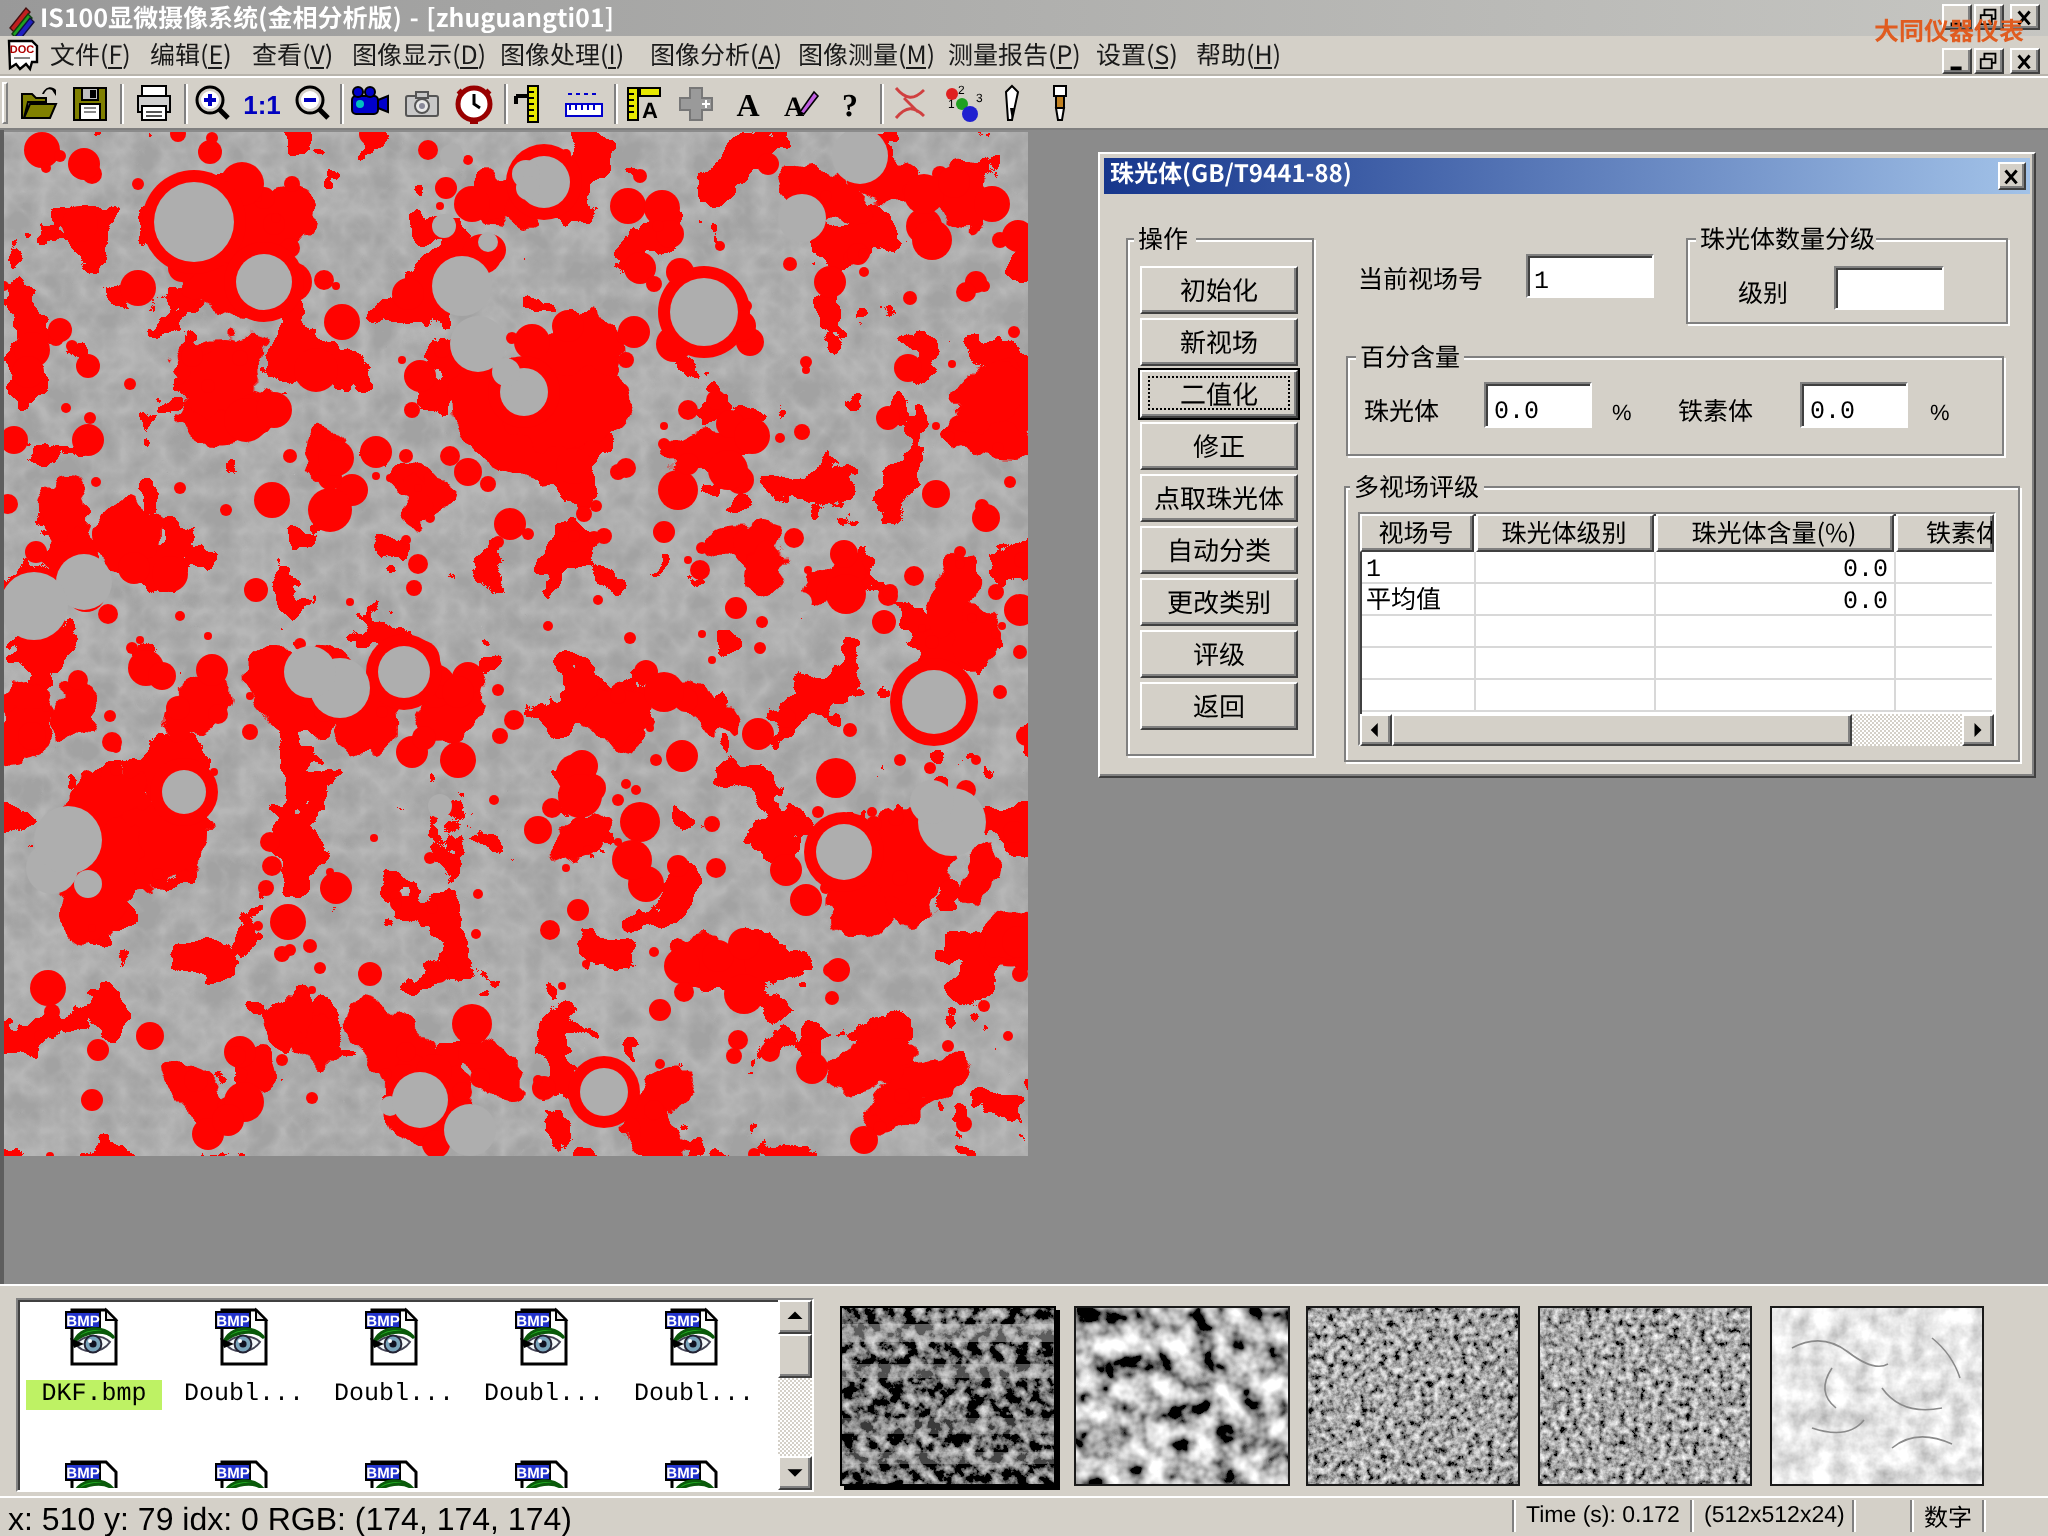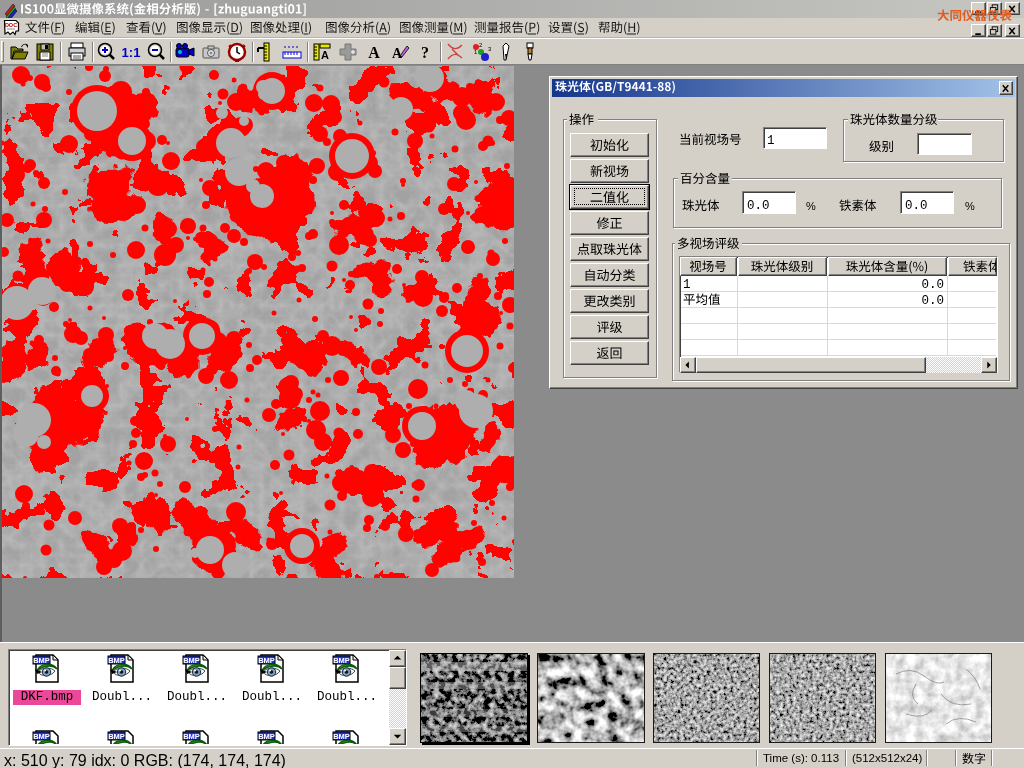--- a/index.html
+++ b/index.html
@@ -784,21 +784,21 @@
 <path d="M22 2 L22 7 L27 7 Z" fill="#e8e8e8" stroke="#000" stroke-width="1"></path>
 <rect x="2" y="3" width="17" height="8" fill="#2233cc" stroke="#000"></rect>
 <text x="10.5" y="10" font-family="Liberation Sans" font-size="7.5" font-weight="bold" fill="#fff" text-anchor="middle">BMP</text>
 <path d="M6 18 C9 10, 21 9, 26 16 C21 11, 11 13, 6 18 Z" fill="#22aa22" stroke="#0a5a0a" stroke-width="1.5"></path>
 <path d="M7 19 C11 14, 20 14, 24 18 C20 24, 10 24, 7 19 Z" fill="#f4f8fa" stroke="#445"></path>
 <circle cx="15.5" cy="19" r="4.2" fill="#7aa4bc" stroke="#223"></circle>
 <circle cx="15.5" cy="19" r="1.8" fill="#112"></circle>
 <circle cx="14" cy="17.5" r="1" fill="#fff"></circle>
 <path d="M4 16 L11 19 L6 21 Z" fill="#000"></path>
 </svg>
-<div class="abs" style="left:13px;top:690px;width:68px;height:15px;background:#ec4899;font-family:'Liberation Mono',monospace;font-size:12.5px;text-align:center;color:#000">DKF.bmp</div>
+<div class="abs" style="left:13px;top:690px;width:68px;height:15px;background:#bef264;font-family:'Liberation Mono',monospace;font-size:12.5px;text-align:center;color:#000">DKF.bmp</div>
 <div class="abs" style="left:88px;top:690px;width:68px;height:15px;font-family:'Liberation Mono',monospace;font-size:12.5px;text-align:center;color:#000">Doubl...</div>
 <div class="abs" style="left:163px;top:690px;width:68px;height:15px;font-family:'Liberation Mono',monospace;font-size:12.5px;text-align:center;color:#000">Doubl...</div>
 <div class="abs" style="left:238px;top:690px;width:68px;height:15px;font-family:'Liberation Mono',monospace;font-size:12.5px;text-align:center;color:#000">Doubl...</div>
 <div class="abs" style="left:313px;top:690px;width:68px;height:15px;font-family:'Liberation Mono',monospace;font-size:12.5px;text-align:center;color:#000">Doubl...</div>
 <div class="abs" style="left:10px;top:727px;width:378px;height:17px;overflow:hidden">
 <svg width="32" height="32" viewBox="0 0 32 32" style="position:absolute;left:21px;top:2px">
       <path d="M5 2 L22 2 L27 7 L27 29 L5 29 Z" fill="#fff" stroke="#000" stroke-width="1.5"></path>
       <rect x="2" y="3" width="17" height="8" fill="#2233cc" stroke="#000"></rect>
       <text x="10.5" y="10" font-family="Liberation Sans" font-size="7.5" font-weight="bold" fill="#fff" text-anchor="middle">BMP</text>
       <path d="M6 18 C9 10, 21 9, 26 16 C21 11, 11 13, 6 18 Z" fill="#22aa22" stroke="#0a5a0a" stroke-width="1.5"></path>
@@ -886,21 +886,21 @@
       <path d="M80 15 q10 8 14 20"></path>
     </g>
 </svg>
 <div class="abs" style="left:0;top:748px;width:1024px;height:20px;background:#d4d0c8;border-top:1px solid #fff"></div>
 <div class="abs" style="left:756px;top:750px;width:2px;height:16px;border-left:1px solid #808080;border-right:1px solid #fff"></div>
 <div class="abs" style="left:845px;top:750px;width:2px;height:16px;border-left:1px solid #808080;border-right:1px solid #fff"></div>
 <div class="abs" style="left:926px;top:750px;width:2px;height:16px;border-left:1px solid #808080;border-right:1px solid #fff"></div>
 <div class="abs" style="left:955px;top:750px;width:2px;height:16px;border-left:1px solid #808080;border-right:1px solid #fff"></div>
 <div class="abs" style="left:991px;top:750px;width:2px;height:16px;border-left:1px solid #808080;border-right:1px solid #fff"></div>
 <div style="font-size:16px;color:#000;top:752px;position:absolute;left:4px">x: 510 y: 79  idx: 0  RGB: (174, 174, 174)</div>
-<div style="font-size:11.5px;color:#000;top:752px;position:absolute;left:763px">Time (s): 0.113</div>
+<div style="font-size:11.5px;color:#000;top:752px;position:absolute;left:763px">Time (s): 0.172</div>
 <div style="font-size:11.5px;color:#000;top:752px;position:absolute;left:852px">(512x512x24)</div>
 <svg class="abs" width="1024" height="768" style="left:0;top:0;pointer-events:none">
     <path d="M21.1 13.5H23V4.2H21.1Z M28 13.7C30.2 13.7 31.4 12.4 31.4 10.9C31.4 9.5 30.7 8.8 29.6 8.3L28.4 7.9C27.6 7.5 26.9 7.3 26.9 6.6C26.9 6 27.4 5.7 28.2 5.7C29 5.7 29.6 5.9 30.2 6.4L31.1 5.3C30.4 4.5 29.3 4.1 28.2 4.1C26.4 4.1 25 5.2 25 6.8C25 8.1 26 8.8 26.9 9.2L28.1 9.8C29 10.1 29.5 10.3 29.5 11C29.5 11.7 29 12.1 28.1 12.1C27.2 12.1 26.4 11.7 25.7 11.1L24.6 12.3C25.6 13.2 26.8 13.7 28 13.7Z M33 13.5H38.5V12H36.8V4.2H35.4C34.8 4.6 34.2 4.8 33.3 5V6.2H35V12H33Z M43 13.7C44.9 13.7 46.1 12 46.1 8.8C46.1 5.6 44.9 4.1 43 4.1C41.1 4.1 39.8 5.6 39.8 8.8C39.8 12 41.1 13.7 43 13.7ZM43 12.2C42.2 12.2 41.6 11.4 41.6 8.8C41.6 6.2 42.2 5.5 43 5.5C43.8 5.5 44.4 6.2 44.4 8.8C44.4 11.4 43.8 12.2 43 12.2Z M50.4 13.7C52.2 13.7 53.5 12 53.5 8.8C53.5 5.6 52.2 4.1 50.4 4.1C48.5 4.1 47.2 5.6 47.2 8.8C47.2 12 48.5 13.7 50.4 13.7ZM50.4 12.2C49.6 12.2 49 11.4 49 8.8C49 6.2 49.6 5.5 50.4 5.5C51.2 5.5 51.8 6.2 51.8 8.8C51.8 11.4 51.2 12.2 50.4 12.2Z M57.5 6.5H63V7.4H57.5ZM57.5 4.6H63V5.4H57.5ZM56 3.4V8.5H64.6V3.4ZM64.1 9.1C63.8 9.9 63.1 10.9 62.6 11.6L63.8 12.1C64.3 11.5 64.9 10.6 65.4 9.7ZM55.3 9.7C55.8 10.5 56.3 11.6 56.5 12.2L57.7 11.6C57.5 11 56.9 10 56.5 9.2ZM61 8.9V12.6H59.5V8.9H58.1V12.6H54.4V14.1H66.2V12.6H62.4V8.9Z M68.9 2.9C68.4 3.6 67.6 4.7 66.8 5.3C67 5.5 67.4 6.1 67.5 6.4C68.5 5.6 69.5 4.5 70.2 3.4ZM70.6 9.4V10.9C70.6 11.7 70.5 12.7 69.8 13.5C70 13.7 70.5 14.2 70.7 14.5C71.6 13.5 71.9 12 71.9 10.9V10.6H72.8V11.5C72.8 12 72.6 12.2 72.4 12.4C72.6 12.6 72.9 13.2 72.9 13.6C73.1 13.3 73.5 13 75.1 12C75 11.7 74.9 11.3 74.8 10.9L74 11.4V9.4ZM76 6.6H77C76.8 7.7 76.7 8.7 76.4 9.6C76.2 8.8 76 7.9 75.9 7ZM70.1 7.7V9H74.3V8.6C74.5 8.8 74.7 9.1 74.8 9.3L75.1 8.8C75.3 9.7 75.5 10.6 75.7 11.3C75.2 12.2 74.5 13 73.6 13.6C73.9 13.8 74.3 14.4 74.5 14.7C75.2 14.1 75.8 13.5 76.4 12.8C76.8 13.5 77.3 14.1 77.9 14.6C78.1 14.2 78.5 13.6 78.8 13.4C78.1 12.9 77.5 12.2 77.1 11.4C77.7 10.1 78 8.5 78.2 6.6H78.7V5.3H76.3C76.5 4.6 76.6 3.9 76.7 3.1L75.3 2.9C75.1 4.7 74.8 6.5 74.1 7.7ZM69.1 5.5C68.5 6.8 67.6 8 66.7 8.9C66.9 9.2 67.3 9.9 67.5 10.2C67.7 10 68 9.7 68.2 9.4V14.6H69.6V7.4C69.8 7 70 6.6 70.3 6.2V7.1H74.4V3.9H73.4V5.9H72.8V2.9H71.8V5.9H71.2V3.9H70.3V5.9Z M80.8 2.9V5.2H79.5V6.5H80.8V8.7C80.2 8.9 79.8 9 79.4 9.1L79.8 10.6L80.8 10.2V13C80.8 13.2 80.7 13.2 80.6 13.2C80.4 13.2 80 13.2 79.6 13.2C79.7 13.6 79.9 14.2 79.9 14.6C80.7 14.6 81.3 14.6 81.6 14.3C82 14.1 82.1 13.7 82.1 13V9.5L83.1 9L82.9 7.9L82.1 8.2V6.5H83.1V5.2H82.1V2.9ZM88.6 4.4V5H85.3V4.4ZM83.2 8 83.4 9.1C84.8 9 86.7 8.9 88.6 8.8V9.3H90V8.8L91 8.7L91.1 7.7L90 7.7V4.4H90.9V3.4H83.1V4.4H84V7.9ZM88.6 5.9V6.4H85.3V5.9ZM88.6 7.3V7.8L85.3 7.9V7.3ZM86.7 9.5V9.8L85.9 9.5L85.8 9.5H82.9V10.7H85.1C85 11 84.8 11.3 84.6 11.6L83.5 10.9L82.8 11.7C83.1 11.9 83.5 12.2 83.9 12.4C83.4 12.9 82.8 13.3 82.2 13.6C82.5 13.8 82.8 14.3 83 14.7C83.7 14.3 84.3 13.8 84.9 13.2C85.2 13.4 85.5 13.6 85.7 13.8L86.5 12.9C86.3 12.7 86 12.5 85.6 12.3C86.1 11.6 86.4 10.8 86.7 9.9V10.7H86.9C87.2 11.4 87.5 12 87.9 12.6C87.3 13 86.6 13.4 86 13.6C86.2 13.8 86.5 14.3 86.6 14.7C87.3 14.4 88 14 88.6 13.5C89.1 14 89.7 14.4 90.5 14.7C90.6 14.3 91 13.8 91.3 13.5C90.6 13.3 90 13 89.5 12.6C90.2 11.8 90.7 10.9 91 9.7L90.2 9.5L90 9.5ZM89.5 10.7C89.2 11.1 89 11.4 88.7 11.8C88.5 11.4 88.2 11.1 88 10.7Z M97.7 4.9H99.6C99.4 5.1 99.3 5.3 99.1 5.5H97.2C97.4 5.3 97.6 5.1 97.7 4.9ZM94.5 2.9C93.9 4.7 92.8 6.5 91.8 7.6C92 8 92.4 8.8 92.5 9.2C92.8 8.9 93 8.6 93.3 8.3V14.6H94.7V6L94.7 6C95 6.2 95.5 6.6 95.7 6.9L96 6.7V8.4H97.6C97 8.9 96.2 9.2 95.1 9.6C95.3 9.8 95.7 10.2 95.9 10.5C96.9 10.2 97.7 9.8 98.3 9.4L98.5 9.7C97.8 10.3 96.4 10.9 95.2 11.3C95.5 11.5 95.8 11.9 96 12.2C97 11.8 98.2 11.2 99 10.5L99.2 10.9C98.2 11.8 96.5 12.6 95 13.1C95.3 13.3 95.7 13.8 95.9 14.1C97.1 13.7 98.4 13 99.4 12.2C99.4 12.6 99.3 13 99.2 13.1C99 13.3 98.9 13.4 98.7 13.4C98.5 13.4 98.2 13.4 97.9 13.3C98.1 13.7 98.2 14.3 98.2 14.6C98.5 14.6 98.8 14.6 99 14.6C99.5 14.6 99.9 14.5 100.2 14.1C100.7 13.6 100.9 12.3 100.5 11L101 10.8C101.3 12.1 102 13.2 102.9 13.9C103.1 13.6 103.5 13.1 103.8 12.8C103 12.3 102.4 11.3 102 10.3C102.5 10.1 102.8 9.9 103.2 9.7L102.2 8.7C101.7 9.1 100.9 9.6 100.2 10C99.9 9.5 99.6 9.1 99.1 8.7L99.3 8.4H102.9V5.5H100.6C101 5.1 101.3 4.7 101.5 4.3L100.7 3.7L100.4 3.8H98.5L98.8 3.2L97.5 2.9C96.9 3.9 96 5.1 94.7 6C95.2 5.1 95.6 4.2 95.9 3.4ZM97.3 6.6H98.9C98.9 6.8 98.8 7.1 98.6 7.4H97.3ZM100.1 6.6H101.5V7.4H100C100.1 7.1 100.1 6.8 100.1 6.6Z M107.1 10.8C106.5 11.6 105.5 12.4 104.5 13C104.9 13.2 105.5 13.7 105.8 14C106.8 13.3 107.9 12.3 108.6 11.3ZM111.8 11.5C112.8 12.2 114 13.3 114.5 14L115.9 13.1C115.2 12.4 114 11.4 113 10.7ZM112.1 8C112.3 8.2 112.5 8.5 112.8 8.7L109 9C110.6 8.2 112.2 7.2 113.7 6L112.6 5C112.1 5.5 111.5 6 110.9 6.4L108.4 6.5C109.1 6 109.8 5.4 110.5 4.8C112.1 4.6 113.7 4.4 115 4.1L113.9 2.8C111.8 3.3 108.3 3.7 105.2 3.8C105.3 4.1 105.5 4.7 105.6 5.1C106.5 5.1 107.4 5 108.4 4.9C107.8 5.5 107.1 6 106.8 6.2C106.5 6.4 106.2 6.6 105.9 6.7C106 7 106.2 7.7 106.3 7.9C106.6 7.8 107 7.8 109 7.6C108.1 8.1 107.5 8.5 107.1 8.6C106.3 9.1 105.8 9.3 105.3 9.3C105.5 9.7 105.7 10.4 105.8 10.7C106.2 10.5 106.7 10.4 109.6 10.2V12.9C109.6 13.1 109.5 13.1 109.3 13.1C109.1 13.1 108.3 13.1 107.7 13.1C107.9 13.5 108.2 14.1 108.2 14.6C109.2 14.6 109.9 14.6 110.4 14.3C111 14.1 111.1 13.7 111.1 13V10.1L113.7 9.8C114 10.3 114.3 10.7 114.5 11L115.7 10.2C115.2 9.4 114.1 8.3 113.2 7.4Z M125.1 9.2V12.7C125.1 14 125.3 14.4 126.5 14.4C126.7 14.4 127.1 14.4 127.3 14.4C128.3 14.4 128.6 13.8 128.7 11.9C128.3 11.8 127.7 11.5 127.5 11.3C127.4 12.9 127.4 13.2 127.2 13.2C127.1 13.2 126.8 13.2 126.7 13.2C126.6 13.2 126.5 13.1 126.5 12.7V9.2ZM122.7 9.2C122.6 11.3 122.5 12.7 120.5 13.4C120.9 13.7 121.3 14.3 121.5 14.7C123.8 13.6 124.1 11.8 124.2 9.2ZM117 12.7 117.3 14.1C118.5 13.7 120.1 13.1 121.5 12.5L121.2 11.2C119.6 11.8 118 12.3 117 12.7ZM123.8 3.2C124 3.6 124.2 4.1 124.3 4.5H121.5V5.8H123.5C123 6.5 122.3 7.3 122.1 7.5C121.8 7.8 121.5 7.9 121.2 8C121.3 8.3 121.6 9 121.6 9.4C122.1 9.2 122.7 9.1 127 8.7C127.1 9 127.3 9.3 127.4 9.6L128.6 8.9C128.3 8.1 127.5 6.9 126.8 6.1L125.7 6.6C125.9 6.9 126.1 7.2 126.3 7.5L123.8 7.7C124.3 7.2 124.8 6.5 125.2 5.8H128.5V4.5H125L125.8 4.3C125.7 3.9 125.5 3.3 125.2 2.8ZM117.3 8.3C117.5 8.2 117.8 8.2 118.8 8C118.4 8.6 118.1 9 117.9 9.2C117.5 9.7 117.2 9.9 116.9 10C117.1 10.4 117.3 11.1 117.4 11.4C117.7 11.2 118.2 11 121.2 10.3C121.2 10 121.2 9.4 121.2 9L119.5 9.3C120.3 8.4 121 7.3 121.6 6.2L120.3 5.4C120.1 5.8 119.9 6.3 119.6 6.7L118.7 6.8C119.4 5.8 120.1 4.6 120.5 3.5L119 2.8C118.6 4.2 117.8 5.7 117.5 6.1C117.3 6.5 117 6.8 116.8 6.8C117 7.3 117.2 8 117.3 8.3Z M132 16 133.1 15.5C132.1 13.7 131.6 11.6 131.6 9.6C131.6 7.5 132.1 5.4 133.1 3.6L132 3.1C130.8 5 130.1 7.1 130.1 9.6C130.1 12.1 130.8 14.1 132 16Z M139.8 2.7C138.7 4.6 136.4 5.9 134 6.5C134.4 6.9 134.8 7.5 135 7.9C135.6 7.7 136.1 7.5 136.7 7.3V7.9H139.2V9.2H135.2V10.5H137L136 10.9C136.5 11.6 136.9 12.4 137.1 13H134.6V14.3H145.5V13H142.8C143.2 12.4 143.7 11.7 144.1 11L142.8 10.5H144.8V9.2H140.8V7.9H143.3V7.1C143.9 7.4 144.5 7.7 145 7.9C145.3 7.5 145.7 6.9 146.1 6.6C144.2 6 142.2 5 140.9 3.9L141.3 3.4ZM142.2 6.5H138C138.8 6 139.5 5.5 140.1 4.9C140.7 5.5 141.4 6 142.2 6.5ZM139.2 10.5V13H137.4L138.4 12.5C138.2 12 137.8 11.2 137.3 10.5ZM140.8 10.5H142.6C142.4 11.2 141.9 12.1 141.6 12.6L142.4 13H140.8Z M153.5 7.9H156.5V9.5H153.5ZM153.5 6.5V5H156.5V6.5ZM153.5 10.8H156.5V12.4H153.5ZM152.1 3.5V14.5H153.5V13.8H156.5V14.4H158V3.5ZM148.6 2.9V5.5H146.8V6.9H148.5C148.1 8.4 147.3 10.1 146.5 11.1C146.8 11.4 147.1 12.1 147.2 12.5C147.8 11.8 148.2 10.8 148.6 9.7V14.6H150.1V9.4C150.4 9.9 150.8 10.5 151 10.9L151.8 9.7C151.6 9.4 150.5 8.1 150.1 7.6V6.9H151.6V5.5H150.1V2.9Z M167.4 3 166 3.6C166.6 4.9 167.6 6.3 168.5 7.5H161.9C162.8 6.3 163.7 4.9 164.2 3.5L162.6 3C161.9 4.9 160.6 6.7 159.2 7.7C159.5 8 160.2 8.6 160.5 8.9C160.7 8.7 161 8.5 161.2 8.2V8.9H163.2C163 10.8 162.3 12.4 159.5 13.3C159.8 13.7 160.3 14.3 160.4 14.7C163.7 13.5 164.5 11.3 164.8 8.9H167.4C167.3 11.5 167.2 12.6 166.9 12.9C166.8 13 166.7 13 166.4 13C166.1 13 165.5 13 164.8 13C165.1 13.4 165.2 14 165.3 14.5C166 14.5 166.7 14.5 167.2 14.4C167.7 14.4 168 14.2 168.3 13.8C168.8 13.3 168.9 11.8 169 8.1V8.1C169.3 8.3 169.5 8.6 169.7 8.8C170 8.4 170.6 7.8 170.9 7.5C169.6 6.5 168.1 4.6 167.4 3Z M177.2 4.3V8C177.2 9.8 177.1 12.2 176 13.8C176.3 14 177 14.4 177.2 14.6C178.3 12.9 178.6 10.4 178.7 8.5H180.3V14.6H181.8V8.5H183.4V7.1H178.7V5.3C180.1 5.1 181.5 4.7 182.7 4.2L181.5 3C180.4 3.5 178.8 4 177.2 4.3ZM173.6 2.9V5.5H171.9V6.9H173.4C173 8.4 172.3 10.1 171.5 11.1C171.8 11.4 172.1 12 172.2 12.5C172.7 11.8 173.2 10.8 173.6 9.8V14.6H175V9.2C175.3 9.8 175.6 10.4 175.8 10.8L176.7 9.6C176.4 9.2 175.5 7.9 175 7.3V6.9H176.7V5.5H175V2.9Z M184.9 3.2V8.1C184.9 9.8 184.8 12.2 184.1 13.8C184.4 13.9 184.9 14.4 185.1 14.7C185.8 13.5 186.1 11.8 186.2 10.2H187.3V14.6H188.7V8.9H186.3L186.3 8.1V7.5H189.3V6.2H188.5V2.9H187.1V6.2H186.3V3.2ZM194.1 7.7C193.9 8.7 193.6 9.6 193.2 10.4C192.8 9.6 192.4 8.7 192.2 7.7ZM189.7 3.6V7.8C189.7 9.6 189.6 12.2 188.7 13.9C189.1 14.1 189.6 14.5 189.9 14.8C190.1 14.4 190.3 14 190.5 13.6C190.7 13.9 191.1 14.3 191.2 14.7C192 14.2 192.6 13.7 193.2 13.1C193.7 13.7 194.2 14.2 194.9 14.7C195.2 14.3 195.6 13.7 195.9 13.5C195.2 13.1 194.6 12.5 194.1 11.8C194.8 10.5 195.4 8.7 195.6 6.5L194.7 6.3L194.5 6.3H191.2V4.8C192.8 4.7 194.5 4.5 195.8 4.2L195 2.9C193.6 3.3 191.6 3.5 189.7 3.6ZM192.4 11.7C191.9 12.4 191.2 13 190.5 13.3C191 11.8 191.1 9.9 191.2 8.3C191.5 9.6 191.9 10.7 192.4 11.7Z M198.1 16C199.2 14.1 199.9 12.1 199.9 9.6C199.9 7.1 199.2 5 198.1 3.1L196.9 3.6C198 5.4 198.5 7.5 198.5 9.6C198.5 11.6 198 13.7 196.9 15.5Z M205.4 10.6H208.8V9.3H205.4Z M214.4 15.7H217.2V14.7H215.8V4.4H217.2V3.5H214.4Z M218.4 13.5H223.9V12.1H220.7L223.8 7.5V6.5H218.7V7.9H221.5L218.4 12.5Z M225.2 13.5H227.1V8.7C227.6 8.2 227.9 7.9 228.5 7.9C229.2 7.9 229.5 8.3 229.5 9.4V13.5H231.3V9.1C231.3 7.4 230.7 6.3 229.2 6.3C228.2 6.3 227.5 6.8 227 7.3L227.1 6V3.5H225.2Z M235.3 13.7C236.3 13.7 236.9 13.2 237.5 12.5H237.6L237.7 13.5H239.2V6.5H237.4V11.2C236.9 11.8 236.5 12.1 236 12.1C235.3 12.1 235 11.7 235 10.6V6.5H233.1V10.9C233.1 12.6 233.8 13.7 235.3 13.7Z M243.6 16.5C246 16.5 247.5 15.5 247.5 14.1C247.5 12.8 246.5 12.3 244.8 12.3H243.6C242.8 12.3 242.5 12.1 242.5 11.7C242.5 11.4 242.7 11.3 242.8 11.1C243.2 11.2 243.5 11.3 243.8 11.3C245.3 11.3 246.5 10.5 246.5 8.9C246.5 8.5 246.3 8.1 246.1 7.8H247.3V6.5H244.8C244.5 6.4 244.2 6.3 243.8 6.3C242.3 6.3 240.9 7.2 240.9 8.8C240.9 9.7 241.4 10.3 241.9 10.7V10.7C241.4 11 241.1 11.5 241.1 12C241.1 12.6 241.4 13 241.7 13.2V13.3C241.1 13.7 240.7 14.2 240.7 14.7C240.7 16 242 16.5 243.6 16.5ZM243.8 10.2C243.1 10.2 242.7 9.7 242.7 8.8C242.7 8 243.1 7.6 243.8 7.6C244.4 7.6 244.9 8 244.9 8.8C244.9 9.7 244.4 10.2 243.8 10.2ZM243.9 15.4C242.9 15.4 242.3 15 242.3 14.5C242.3 14.2 242.4 13.9 242.7 13.6C243 13.7 243.3 13.7 243.7 13.7H244.5C245.3 13.7 245.7 13.9 245.7 14.4C245.7 14.9 245 15.4 243.9 15.4Z M250.7 13.7C251.7 13.7 252.4 13.2 253 12.5H253L253.2 13.5H254.7V6.5H252.8V11.2C252.3 11.8 252 12.1 251.4 12.1C250.7 12.1 250.4 11.7 250.4 10.6V6.5H248.6V10.9C248.6 12.6 249.2 13.7 250.7 13.7Z M258.3 13.7C259.1 13.7 259.8 13.3 260.4 12.8H260.5L260.6 13.5H262.1V9.4C262.1 7.4 261.2 6.3 259.4 6.3C258.3 6.3 257.3 6.8 256.5 7.2L257.2 8.5C257.8 8.1 258.4 7.8 259.1 7.8C260 7.8 260.3 8.3 260.3 9C257.5 9.3 256.3 10.1 256.3 11.6C256.3 12.8 257.1 13.7 258.3 13.7ZM258.9 12.2C258.4 12.2 258 12 258 11.4C258 10.8 258.6 10.3 260.3 10.2V11.6C259.9 12 259.5 12.2 258.9 12.2Z M264 13.5H265.8V8.7C266.3 8.2 266.7 7.9 267.3 7.9C268 7.9 268.3 8.3 268.3 9.4V13.5H270.1V9.1C270.1 7.4 269.5 6.3 267.9 6.3C267 6.3 266.3 6.8 265.7 7.4H265.6L265.5 6.5H264Z M274.5 16.5C276.8 16.5 278.3 15.5 278.3 14.1C278.3 12.8 277.4 12.3 275.7 12.3H274.5C273.7 12.3 273.4 12.1 273.4 11.7C273.4 11.4 273.5 11.3 273.7 11.1C274 11.2 274.3 11.3 274.6 11.3C276.1 11.3 277.3 10.5 277.3 8.9C277.3 8.5 277.1 8.1 277 7.8H278.2V6.5H275.6C275.3 6.4 275 6.3 274.6 6.3C273.1 6.3 271.8 7.2 271.8 8.8C271.8 9.7 272.2 10.3 272.7 10.7V10.7C272.3 11 271.9 11.5 271.9 12C271.9 12.6 272.2 13 272.6 13.2V13.3C271.9 13.7 271.6 14.2 271.6 14.7C271.6 16 272.8 16.5 274.5 16.5ZM274.6 10.2C274 10.2 273.5 9.7 273.5 8.8C273.5 8 274 7.6 274.6 7.6C275.2 7.6 275.7 8 275.7 8.8C275.7 9.7 275.2 10.2 274.6 10.2ZM274.8 15.4C273.7 15.4 273.1 15 273.1 14.5C273.1 14.2 273.2 13.9 273.5 13.6C273.8 13.7 274.1 13.7 274.5 13.7H275.4C276.1 13.7 276.5 13.9 276.5 14.4C276.5 14.9 275.8 15.4 274.8 15.4Z M282 13.7C282.6 13.7 283.1 13.5 283.5 13.4L283.2 12.1C283 12.2 282.7 12.2 282.5 12.2C281.9 12.2 281.6 11.8 281.6 11.1V7.9H283.3V6.5H281.6V4.6H280L279.8 6.5L278.7 6.6V7.9H279.7V11.1C279.7 12.6 280.4 13.7 282 13.7Z M284.7 13.5H286.6V6.5H284.7ZM285.7 5.4C286.3 5.4 286.7 5 286.7 4.4C286.7 3.8 286.3 3.4 285.7 3.4C285 3.4 284.6 3.8 284.6 4.4C284.6 5 285 5.4 285.7 5.4Z M291.2 13.7C293.1 13.7 294.4 12 294.4 8.8C294.4 5.6 293.1 4.1 291.2 4.1C289.3 4.1 288.1 5.6 288.1 8.8C288.1 12 289.3 13.7 291.2 13.7ZM291.2 12.2C290.4 12.2 289.8 11.4 289.8 8.8C289.8 6.2 290.4 5.5 291.2 5.5C292 5.5 292.6 6.2 292.6 8.8C292.6 11.4 292 12.2 291.2 12.2Z M295.9 13.5H301.5V12H299.8V4.2H298.4C297.8 4.6 297.2 4.8 296.3 5V6.2H297.9V12H295.9Z M302.9 15.7H305.7V3.5H302.9V4.4H304.4V14.7H302.9Z" fill="#fff"></path>
     <path d="M942.4 9.4C942.4 10.4 942.4 11.6 942.3 12.8H937.7V14.3H942C941.5 16.5 940.3 18.5 937.5 19.8C937.9 20.1 938.4 20.7 938.6 21.1C941.2 19.8 942.6 17.9 943.3 15.8C944.3 18.2 945.7 20 948 21.1C948.2 20.6 948.7 20 949.1 19.7C946.8 18.7 945.2 16.7 944.4 14.3H948.8V12.8H943.9C944 11.6 944 10.4 944 9.4Z M952.6 12.3V13.5H958.9V12.3ZM954.6 15.7H956.9V17.5H954.6ZM953.2 14.5V19.5H954.6V18.7H958.3V14.5ZM950.4 10V21.1H951.9V11.4H959.6V19.4C959.6 19.6 959.5 19.7 959.3 19.7C959.1 19.7 958.4 19.7 957.7 19.6C957.9 20 958.2 20.7 958.2 21.1C959.3 21.1 960 21.1 960.5 20.9C960.9 20.6 961.1 20.2 961.1 19.4V10Z M968.7 10.2C969.2 11 969.7 12 969.9 12.7L971.1 12C970.9 11.3 970.4 10.3 969.9 9.6ZM972.2 10.1C971.8 12.5 971.2 14.7 970 16.5C968.9 14.8 968.2 12.7 967.9 10.3L966.4 10.5C966.9 13.4 967.7 15.9 969 17.8C968 18.7 966.9 19.4 965.5 20C965.7 20.3 966.2 20.8 966.4 21.1C967.8 20.6 968.9 19.8 969.9 18.9C970.7 19.8 971.8 20.6 973.2 21.1C973.4 20.8 973.9 20.1 974.2 19.9C972.9 19.4 971.8 18.6 970.9 17.7C972.4 15.7 973.2 13.2 973.7 10.4ZM965 9.4C964.4 11.2 963.3 13 962.2 14.1C962.4 14.5 962.8 15.3 963 15.7C963.3 15.4 963.5 15.1 963.8 14.7V21.1H965.2V12.5C965.7 11.6 966.1 10.7 966.4 9.9Z M977.3 11.2H978.7V12.3H977.3ZM982.6 11.2H984.1V12.3H982.6ZM982.1 14C982.5 14.1 983 14.4 983.3 14.6H980.5C980.8 14.3 980.9 14 981.1 13.6L980.1 13.5V9.9H976V13.5H979.5C979.3 13.9 979.1 14.3 978.9 14.6H975.1V15.9H977.5C976.8 16.5 975.9 17 974.8 17.4C975 17.7 975.4 18.2 975.5 18.6L976 18.4V21.1H977.4V20.8H978.7V21.1H980.1V17.2H978.1C978.7 16.8 979.1 16.4 979.5 15.9H981.6C982 16.4 982.5 16.8 983 17.2H981.3V21.1H982.6V20.8H984.1V21.1H985.6V18.5L985.9 18.6C986.1 18.3 986.5 17.7 986.8 17.4C985.6 17.1 984.4 16.6 983.5 15.9H986.5V14.6H984.3L984.7 14.2C984.4 14 984 13.8 983.5 13.5H985.5V9.9H981.2V13.5H982.5ZM977.4 19.5V18.4H978.7V19.5ZM982.6 19.5V18.4H984.1V19.5Z M993.7 10.2C994.2 11 994.7 12 994.9 12.7L996.1 12C995.9 11.3 995.4 10.3 994.9 9.6ZM997.2 10.1C996.8 12.5 996.2 14.7 995 16.5C993.9 14.8 993.2 12.7 992.9 10.3L991.4 10.5C991.9 13.4 992.7 15.9 994 17.8C993 18.7 991.9 19.4 990.5 20C990.7 20.3 991.2 20.8 991.4 21.1C992.8 20.6 993.9 19.8 994.9 18.9C995.7 19.8 996.8 20.6 998.2 21.1C998.4 20.8 998.9 20.1 999.2 19.9C997.9 19.4 996.8 18.6 995.9 17.7C997.4 15.7 998.2 13.2 998.7 10.4ZM990 9.4C989.4 11.2 988.3 13 987.2 14.1C987.4 14.5 987.8 15.3 988 15.7C988.3 15.4 988.5 15.1 988.8 14.7V21.1H990.2V12.5C990.7 11.6 991.1 10.7 991.4 9.9Z M1002.4 21.1C1002.8 20.9 1003.4 20.7 1007 19.6C1006.9 19.3 1006.8 18.7 1006.7 18.3L1004 19V16.9C1004.6 16.5 1005.1 16 1005.6 15.5C1006.6 18.1 1008.1 19.9 1010.7 20.8C1011 20.4 1011.4 19.8 1011.7 19.5C1010.6 19.2 1009.6 18.7 1008.9 18C1009.6 17.6 1010.4 17.1 1011.1 16.5L1009.9 15.6C1009.4 16.1 1008.7 16.6 1008 17.1C1007.6 16.6 1007.3 16 1007 15.4H1011.3V14.1H1006.5V13.4H1010.4V12.2H1006.5V11.5H1010.9V10.3H1006.5V9.4H1005V10.3H1000.7V11.5H1005V12.2H1001.4V13.4H1005V14.1H1000.2V15.4H1003.8C1002.7 16.2 1001.2 17 999.8 17.4C1000.1 17.7 1000.5 18.3 1000.7 18.6C1001.3 18.4 1001.9 18.2 1002.5 17.9V18.8C1002.5 19.3 1002.1 19.6 1001.8 19.8C1002 20.1 1002.4 20.8 1002.4 21.1Z" fill="#e05c20"></path>
     <path d="M30.3 21.7C30.7 22.3 31.1 23.2 31.2 23.7L32.2 23.3C32.1 22.8 31.6 22 31.3 21.4ZM25.6 23.7V24.6H27.6C28.3 26.5 29.3 28.2 30.6 29.5C29.2 30.6 27.5 31.5 25.4 32.1C25.6 32.3 25.9 32.8 26 33C28.1 32.3 29.9 31.4 31.3 30.2C32.7 31.4 34.4 32.4 36.4 32.9C36.6 32.6 36.9 32.2 37.1 32C35.1 31.6 33.4 30.7 32 29.5C33.3 28.2 34.2 26.6 35 24.6H36.9V23.7ZM31.3 28.8C30.1 27.6 29.2 26.2 28.6 24.6H33.9C33.3 26.3 32.4 27.7 31.3 28.8Z M41.5 27.7V28.6H45V33H46V28.6H49.4V27.7H46V25H48.9V24.1H46V21.6H45V24.1H43.4C43.5 23.5 43.7 22.9 43.8 22.3L42.9 22.1C42.6 23.8 42.1 25.4 41.4 26.4C41.6 26.5 42 26.8 42.2 26.9C42.5 26.4 42.8 25.7 43.1 25H45V27.7ZM40.9 21.5C40.2 23.4 39.1 25.3 37.9 26.5C38.1 26.8 38.3 27.2 38.4 27.5C38.8 27 39.2 26.5 39.6 26V33H40.5V24.5C41 23.7 41.4 22.7 41.7 21.8Z M53 34.5 53.7 34.1C52.6 32.4 52.1 30.2 52.1 28.1C52.1 26 52.6 23.9 53.7 22.1L53 21.8C51.8 23.6 51.1 25.7 51.1 28.1C51.1 30.6 51.8 32.6 53 34.5Z M55.5 32H56.6V27.9H60.1V26.9H56.6V23.8H60.8V22.8H55.5Z M62.4 34.5C63.5 32.6 64.2 30.6 64.2 28.1C64.2 25.7 63.5 23.6 62.4 21.8L61.6 22.1C62.7 23.9 63.3 26 63.3 28.1C63.3 30.2 62.7 32.4 61.6 34.1Z" fill="#1a1a1a"></path>
     <rect x="54" y="33.5" width="7" height="1" fill="#1a1a1a"></rect>
     <path d="M75.5 31.3 75.7 32.2C76.8 31.8 78.1 31.2 79.3 30.7L79.2 30C77.8 30.5 76.4 31 75.5 31.3ZM75.8 26.7C75.9 26.6 76.2 26.6 77.6 26.4C77.1 27.2 76.7 27.8 76.5 28.1C76.1 28.5 75.8 28.9 75.6 28.9C75.7 29.1 75.8 29.6 75.8 29.7C76.1 29.6 76.5 29.4 79.2 28.8C79.2 28.6 79.2 28.3 79.2 28L77.1 28.5C78 27.3 78.8 25.9 79.5 24.5L78.8 24.1C78.6 24.6 78.3 25.1 78.1 25.5L76.7 25.7C77.4 24.6 78.1 23.2 78.6 21.8L77.7 21.5C77.2 23 76.4 24.7 76.1 25.1C75.9 25.5 75.7 25.8 75.5 25.9C75.6 26.1 75.7 26.5 75.8 26.7ZM82.8 27.6V29.5H81.8V27.6ZM83.4 27.6H84.3V29.5H83.4ZM81 26.9V32.9H81.8V30.2H82.8V32.6H83.4V30.2H84.3V32.6H85V30.2H85.9V32.1C85.9 32.2 85.8 32.2 85.8 32.2C85.7 32.2 85.5 32.2 85.2 32.2C85.3 32.4 85.4 32.7 85.4 32.9C85.8 32.9 86.1 32.9 86.3 32.8C86.6 32.6 86.6 32.4 86.6 32.1V26.8L85.9 26.9ZM85 27.6H85.9V29.5H85ZM82.6 21.7C82.8 22 83 22.5 83.1 22.9H80.2V25.6C80.2 27.5 80.1 30.3 78.9 32.3C79.1 32.4 79.5 32.6 79.7 32.8C80.8 30.8 81 27.8 81 25.8H86.5V22.9H84.1C84 22.4 83.7 21.9 83.4 21.4ZM81 23.6H85.6V25H81Z M94.4 22.6H97.7V23.9H94.4ZM93.5 21.9V24.6H98.7V21.9ZM88.5 27.9C88.6 27.8 89 27.7 89.4 27.7H90.5V29.5L88 29.9L88.2 30.8L90.5 30.4V33H91.4V30.2L92.8 29.9L92.8 29.1L91.4 29.3V27.7H92.6V26.8H91.4V24.9H90.5V26.8H89.3C89.7 26 90 24.9 90.3 23.9H92.7V23H90.6C90.7 22.5 90.8 22.1 90.9 21.7L90 21.5C89.9 22 89.8 22.5 89.7 23H88.1V23.9H89.5C89.2 24.9 88.9 25.7 88.8 26C88.6 26.6 88.4 27 88.2 27C88.3 27.2 88.5 27.7 88.5 27.9ZM97.7 26.1V27.2H94.5V26.1ZM92.5 31.1 92.7 31.9 97.7 31.5V33H98.6V31.4L99.5 31.4L99.5 30.6L98.6 30.6V26.1H99.4V25.3H92.8V26.1H93.6V31ZM97.7 27.9V29H94.5V27.9ZM97.7 29.7V30.7L94.5 30.9V29.7Z M103 34.5 103.7 34.1C102.6 32.4 102.1 30.2 102.1 28.1C102.1 26 102.6 23.9 103.7 22.1L103 21.8C101.8 23.6 101.2 25.7 101.2 28.1C101.2 30.6 101.8 32.6 103 34.5Z M105.5 32H110.9V31H106.6V27.7H110.1V26.7H106.6V23.8H110.8V22.8H105.5Z M112.8 34.5C114 32.6 114.7 30.6 114.7 28.1C114.7 25.7 114 23.6 112.8 21.8L112.1 22.1C113.2 23.9 113.7 26 113.7 28.1C113.7 30.2 113.2 32.4 112.1 34.1Z" fill="#1a1a1a"></path>
     <rect x="104" y="33.5" width="7" height="1" fill="#1a1a1a"></rect>
     <path d="M129.7 29.3H134.8V30.3H129.7ZM129.7 27.6H134.8V28.6H129.7ZM128.8 26.9V31H135.7V26.9ZM126.9 31.8V32.6H137.6V31.8ZM131.8 21.5V23.1H126.7V23.9H130.7C129.7 25.1 128 26.2 126.5 26.7C126.7 26.9 126.9 27.2 127.1 27.4C128.8 26.8 130.6 25.5 131.8 24V26.5H132.7V24C133.8 25.4 135.7 26.7 137.4 27.4C137.6 27.1 137.8 26.8 138.1 26.6C136.5 26.1 134.8 25.1 133.7 23.9H137.8V23.1H132.7V21.5Z M142.7 29.3H148.1V30.2H142.7ZM142.7 28.7V27.8H148.1V28.7ZM142.7 30.9H148.1V31.8H142.7ZM148.8 21.6C146.8 22 143 22.2 140 22.2C140.1 22.4 140.2 22.7 140.2 22.9C141.2 22.9 142.4 22.9 143.6 22.9C143.5 23.1 143.4 23.4 143.3 23.7H140.2V24.5H143.1C142.9 24.8 142.8 25.1 142.6 25.4H139.2V26.2H142.2C141.4 27.5 140.3 28.7 138.9 29.5C139.1 29.7 139.4 30 139.5 30.2C140.4 29.7 141.1 29.1 141.8 28.4V33H142.7V32.5H148.1V33H149V27.1H142.8C142.9 26.8 143.1 26.5 143.3 26.2H150.3V25.4H143.7C143.8 25.1 143.9 24.8 144.1 24.5H149.5V23.7H144.3L144.6 22.8C146.4 22.7 148.2 22.5 149.4 22.3Z M154 34.5 154.7 34.1C153.6 32.4 153.1 30.2 153.1 28.1C153.1 26 153.6 23.9 154.7 22.1L154 21.8C152.8 23.6 152.2 25.7 152.2 28.1C152.2 30.6 152.8 32.6 154 34.5Z M158.2 32H159.5L162.4 22.8H161.2L159.8 27.8C159.4 28.9 159.2 29.8 158.9 30.8H158.8C158.5 29.8 158.2 28.9 157.9 27.8L156.4 22.8H155.2Z M163.7 34.5C164.8 32.6 165.5 30.6 165.5 28.1C165.5 25.7 164.8 23.6 163.7 21.8L162.9 22.1C164 23.9 164.5 26 164.5 28.1C164.5 30.2 164 32.4 162.9 34.1Z" fill="#1a1a1a"></path>
     <rect x="155" y="33.5" width="7" height="1" fill="#1a1a1a"></rect>

